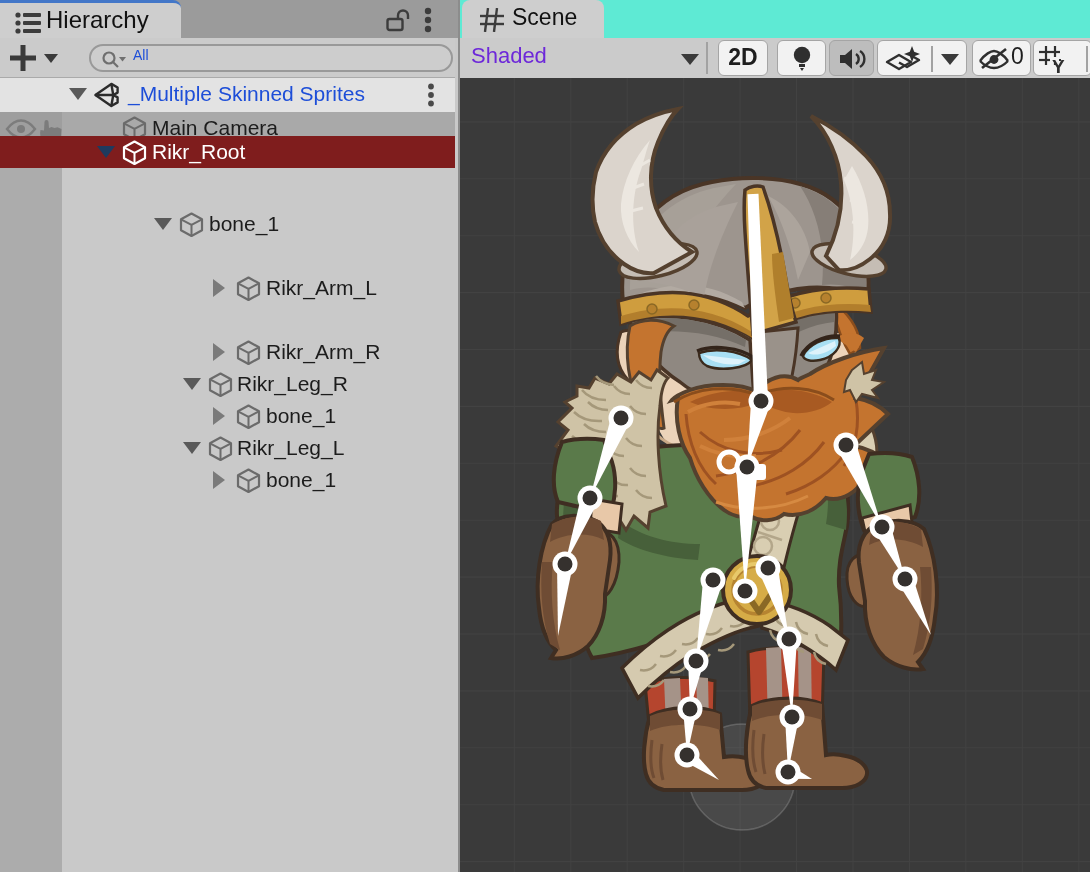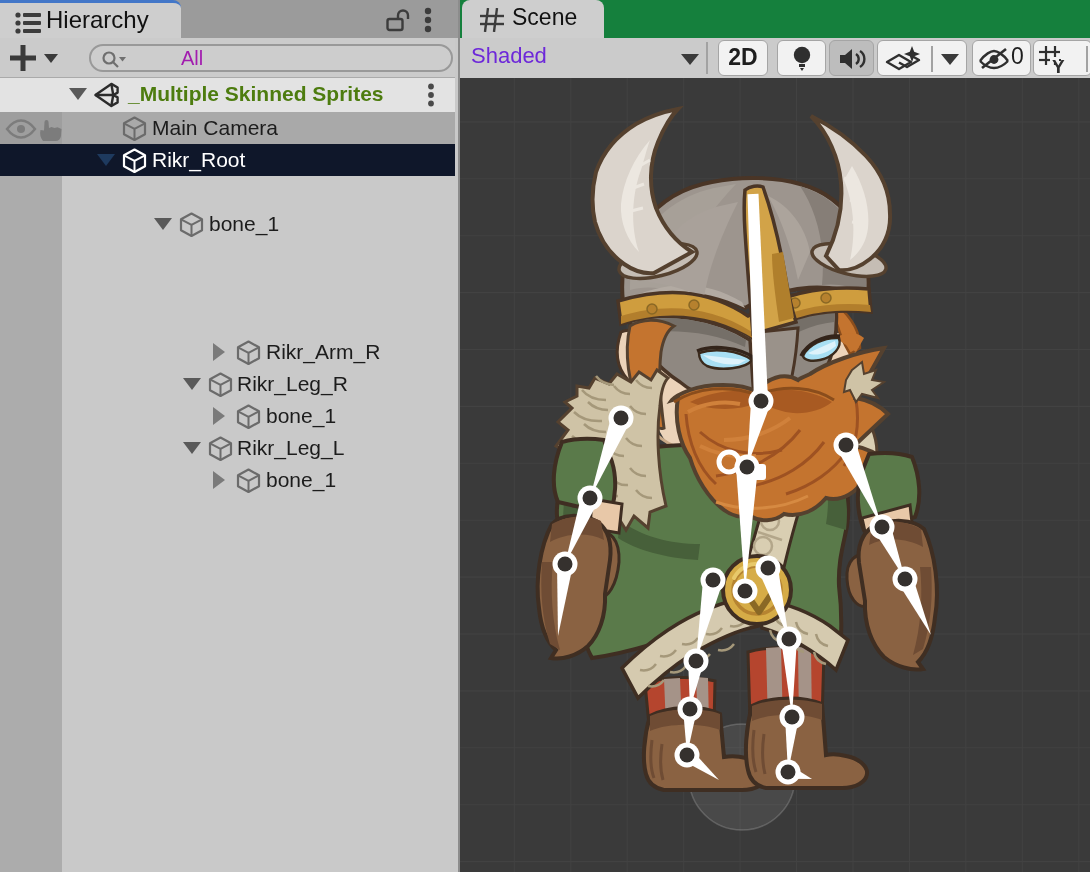--- a/index.html
+++ b/index.html
@@ -17,41 +17,41 @@
 #ltab .tname { position:absolute; left:46px; top:3px; font-size:24px; color:#111; }
 #lock { left:386px; top:8px; }
 #lmenu { left:424px; top:7px; }
 #ltoolbar { left:0; top:38px; width:458px; height:40px; background:#cbcbcb;
   border-bottom:1px solid #aaa; }
 #plusarr { left:44px; top:16px; width:0; height:0; border-left:7px solid transparent;
   border-right:7px solid transparent; border-top:9px solid #3a3a3a; }
 #search { left:89px; top:6px; width:364px; height:28px; background:#cdcdcd;
   border:2px solid #999; border-radius:14px; }
 #search .mag { position:absolute; left:10px; top:4px; }
-#search .ph { position:absolute; left:42px; top:1px; font-size:20px; color:#a21caf;margin-left:48px; }
+#search .ph { position:absolute; left:42px; top:1px; font-size:14px; color:#1d4ed8; }
 
 #gutter { left:0; top:112px; width:62px; height:760px; background:#acacac; }
 #rows { left:0; top:78px; width:455px; height:794px; }
 #left .redge { left:455px; top:38px; width:3px; height:834px; background:#c9c9c9; }
 
 .row { position:absolute; left:0; width:455px; height:32px; }
 .row .tri { position:absolute; top:10px; width:0; height:0;
   border-left:9px solid transparent; border-right:9px solid transparent;
   border-top:12px solid #595959; }
 .row .tric { position:absolute; top:7px; width:0; height:0;
   border-top:9px solid transparent; border-bottom:9px solid transparent;
   border-left:12px solid #7a7a7a; }
 .row .cube { position:absolute; top:3px; width:27px; height:27px; }
 .row .lbl { position:absolute; top:4px; font-size:21px; color:#1c1c1c; white-space:nowrap; }
 #scnrow { top:0; height:34px; background:#e3e3e3; width:458px; }
-#scnrow .lbl { font-weight:bold; color:#4d7c0f; }
+#scnrow .lbl { font-weight:normal; color:#1d4ed8; }
 
 
 #right { left:460px; top:0; width:630px; height:872px; }
-#rtabbar { left:0; top:0; width:630px; height:38px; background:#15803d; }
+#rtabbar { left:0; top:0; width:630px; height:38px; background:#5eead4; }
 #rtab { left:2px; top:0; width:142px; height:38px; background:#cecece; border-radius:8px 8px 0 0; }
 #rtab .tname { position:absolute; left:50px; top:4px; font-size:23px; color:#111; }
 #rtoolbar { left:0; top:38px; width:630px; height:40px; background:#cbcbcb; }
 .tbtn { position:absolute; top:2px; height:36px; background:#f2f2f2;
   border:1px solid #a5a5a5; border-radius:6px; }
 #shaded { left:3px; top:2px; width:240px; height:36px; background:#cbcbcb; }
 #shaded .t { position:absolute; left:8px; top:3px; font-size:22px; color:#6d28d9; }
 #shaded .arr { position:absolute; left:218px; top:14px; width:0; height:0;
   border-left:9px solid transparent; border-right:9px solid transparent;
   border-top:11px solid #3a3a3a; }
@@ -147,33 +147,40 @@
           <circle cx="16" cy="10" r="4" fill="#7c7c7c"></circle>
         </svg>
         <svg style="position:absolute;left:38px;top:5px" width="26" height="25" viewBox="0 0 26 25">
           <path d="M5 24 C2.5 21 1.5 17 2.5 13 L6 13.5 L6.5 5 a2 2 0 0 1 4 0 L11 11 l2.5 -1 l3 1 l3 -0.7 l4 1.7 L23 19 c-0.5 3 -2.5 5 -5.5 5 Z" fill="#7c7c7c"></path>
         </svg>
         <svg class="cube" style="left:121px">
             <use href="#cubeicon"></use>
           </svg>
         <div class="lbl" style="left:152px">Main Camera</div>
       </div>
-      <div class="row" style="top:66px;background:#0f172a;width:458px">
+      <div class="row" style="top:58px;background:#7f1d1d;width:458px">
         <div class="tri" style="left:97px;border-top-color:#1e3a5e"></div>
         <svg class="cube" style="left:121px">
             <use href="#cubeiconw"></use>
           </svg>
         <div class="lbl" style="left:152px;color:#fff">Rikr_Root</div>
       </div>
       <div class="row" style="top:130px">
         <div class="tri" style="left:154px"></div>
         <svg class="cube" style="left:178px">
             <use href="#cubeicon"></use>
           </svg>
         <div class="lbl" style="left:209px">bone_1</div>
+      </div>
+      <div class="row" style="top:194px">
+        <div class="tric" style="left:213px"></div>
+        <svg class="cube" style="left:235px">
+            <use href="#cubeicon"></use>
+          </svg>
+        <div class="lbl" style="left:266px">Rikr_Arm_L</div>
       </div>
       <div class="row" style="top:290px">
         <div class="tri" style="left:183px"></div>
         <svg class="cube" style="left:207px">
             <use href="#cubeicon"></use>
           </svg>
         <div class="lbl" style="left:237px">Rikr_Leg_R</div>
       </div>
       <div class="row" style="top:258px">
         <div class="tric" style="left:213px"></div>

